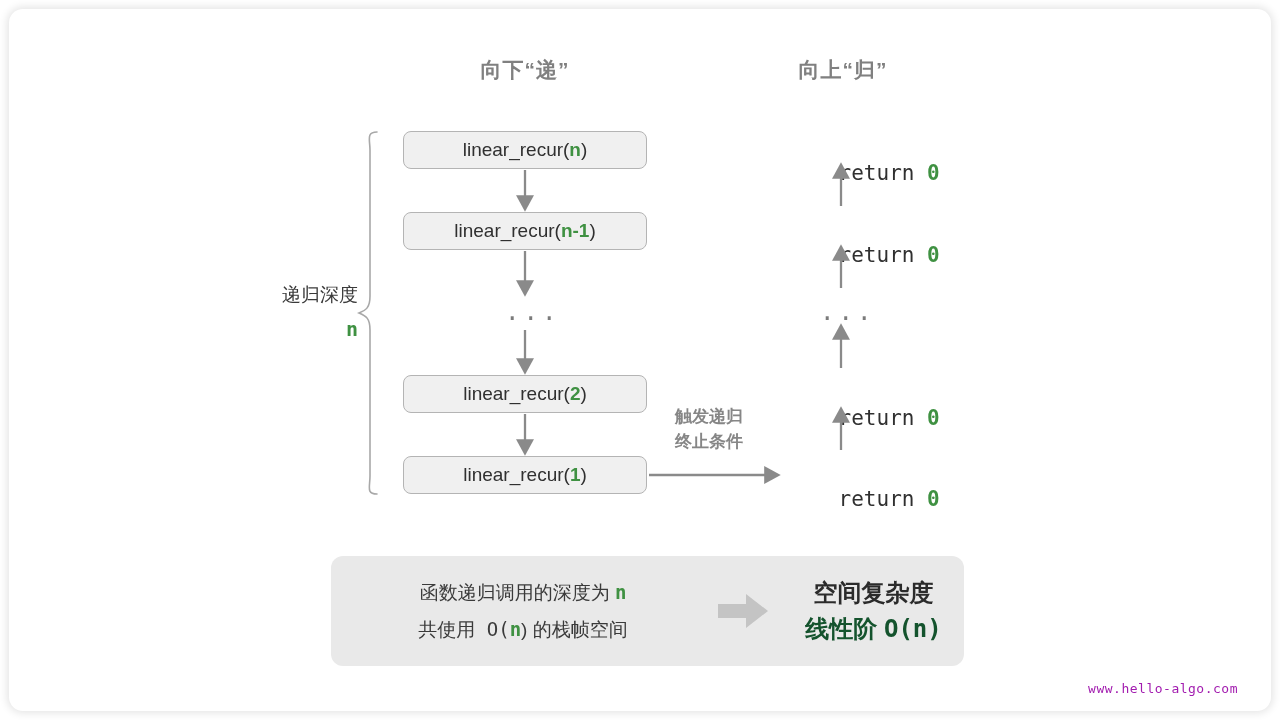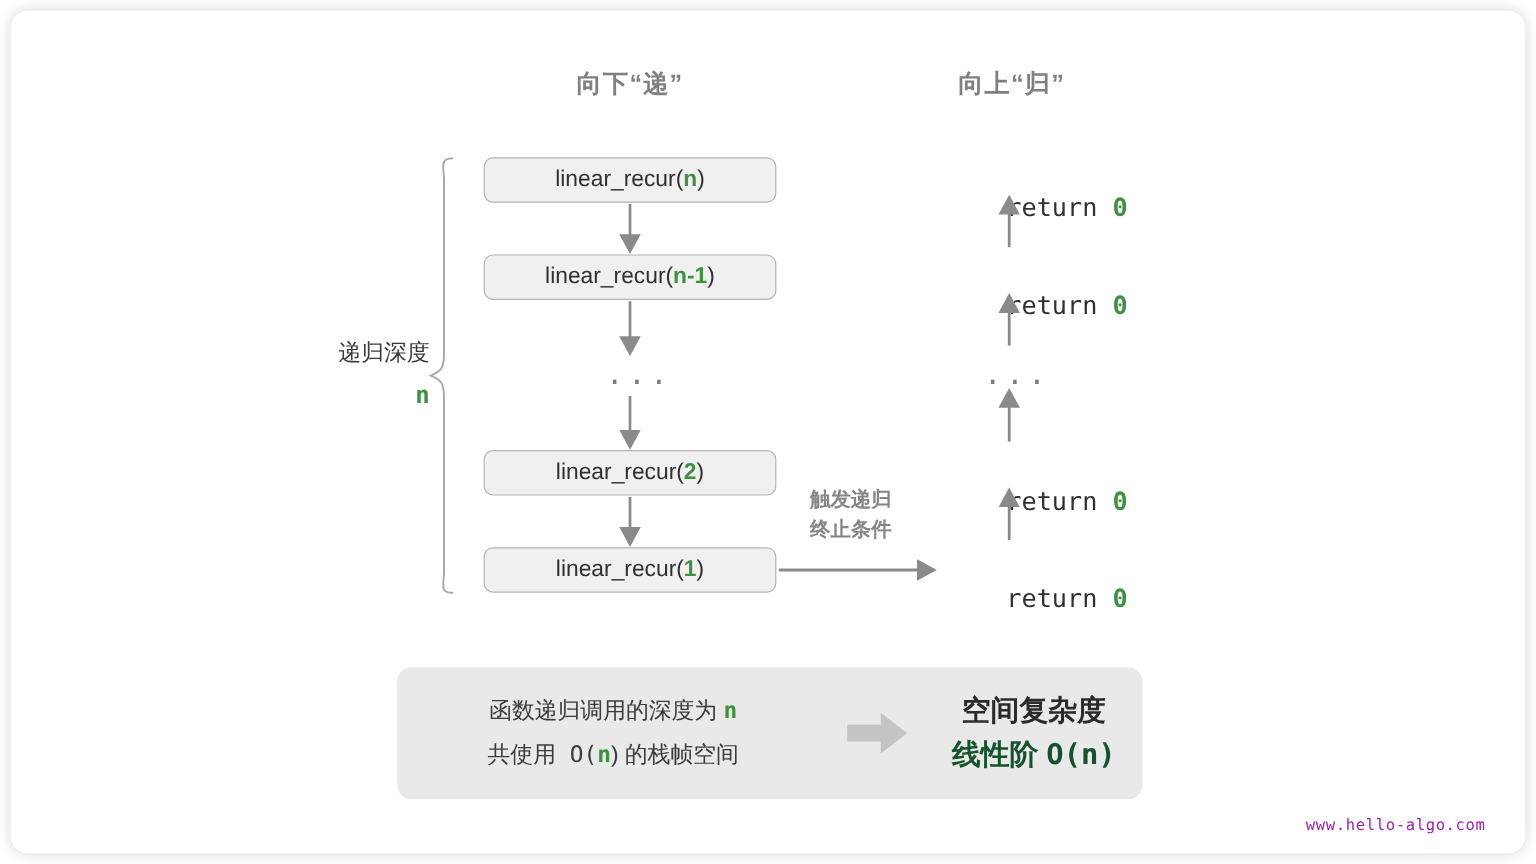--- a/index.html
+++ b/index.html
@@ -103,20 +103,21 @@
   .summary {
     position: absolute;
     left: 331px;
     top: 556px;
     width: 621px;
     height: 110px;
     background: #e9e9e9;
     border-radius: 12px;
     display: flex;
     align-items: center;
+    padding-left: 12px;
   }
   .summary-left {
     width: 360px;
     text-align: center;
     font-size: 19px;
     color: #3a3a3a;
     line-height: 36px;
     white-space: nowrap;
   }
   .summary-mid {

